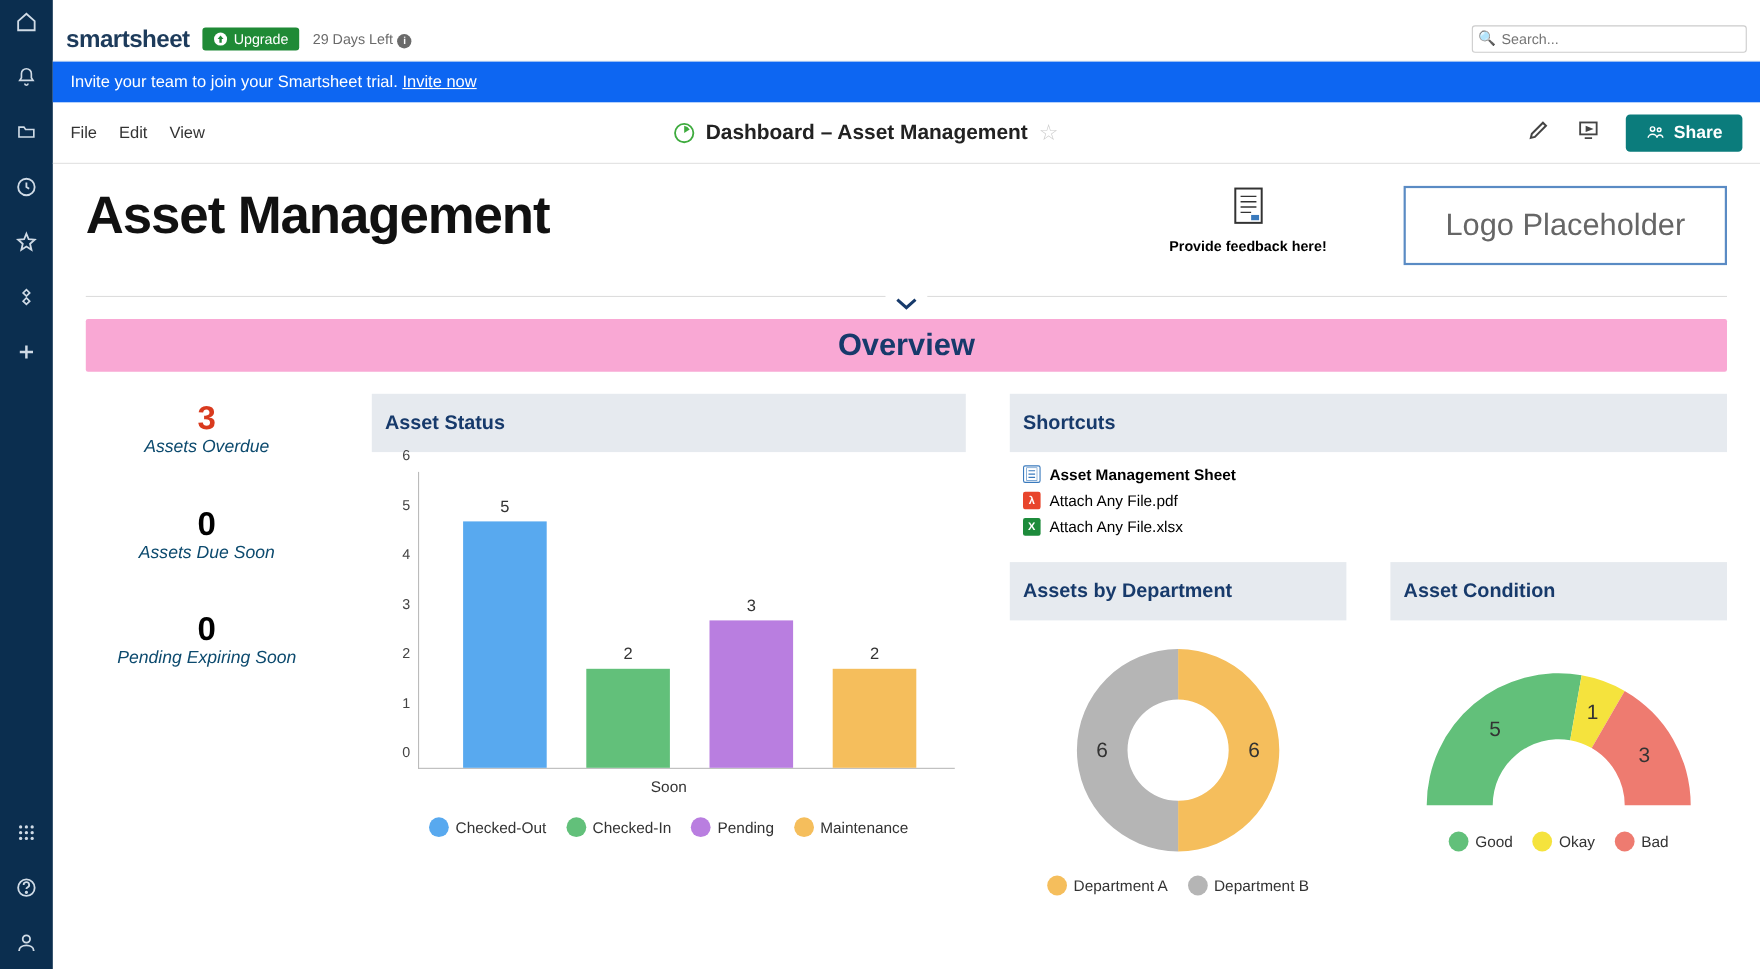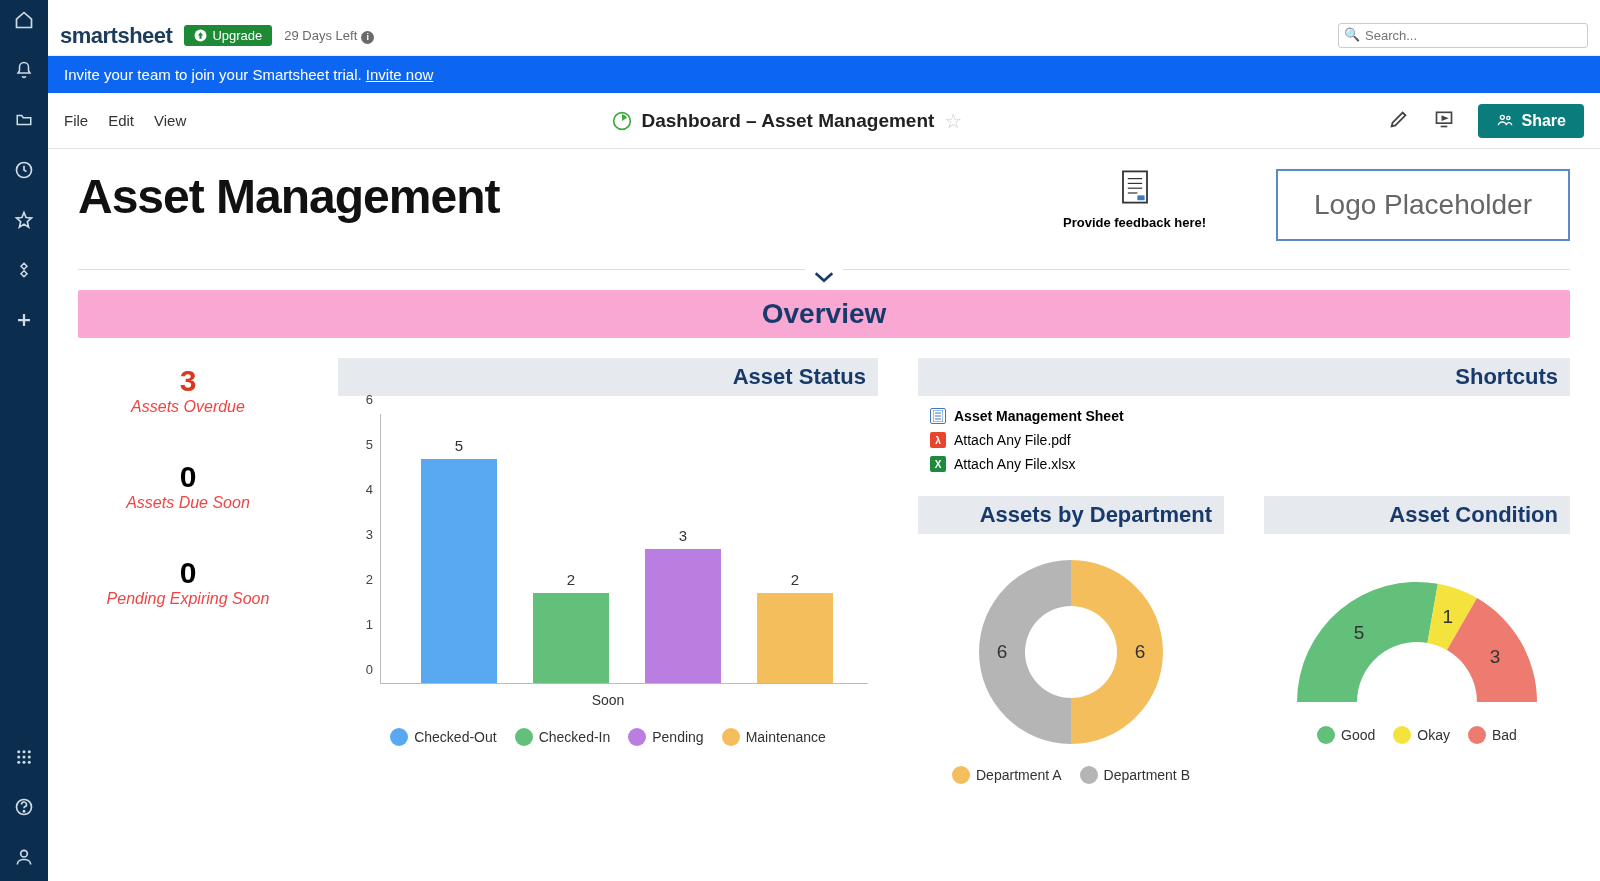--- a/index.html
+++ b/index.html
@@ -36,22 +36,22 @@
 .feedback .doc-svg { width: 30px; height: 36px; margin: 0 auto 6px; }
 .feedback-label { font-size: 13px; font-weight: 700; }
 .logo-ph { border: 2px solid #5a8bc4; color: #666; font-size: 28px; padding: 18px 36px; margin-left: 30px; }
 .divider-wrap { text-align: center; margin: 28px 0 20px; border-top: 1px solid #ddd; position: relative; }
 .divider-wrap .chev { position: absolute; left: 50%; top: -4px; transform: translateX(-50%); color: #173a6b; font-size: 20px; background: #fff; padding: 0 8px; }
 .overview-bar { background: #f9a8d4; text-align: center; font-size: 28px; font-weight: 700; color: #173a6b; padding: 8px 0; border-radius: 2px; margin-bottom: 20px; }
 .grid { display: flex; gap: 40px; align-items: flex-start; }
 .metrics { width: 220px; text-align: center; padding-top: 6px; }
 .metric-num { font-size: 30px; font-weight: 800; }
 .metric-num.red { color: #d93a1e; }
-.metric-label { font-size: 16px; font-style: italic; color: #ef4444; margin-bottom: 44px; }
-.widget-header { background: #e6eaef; color: #173a6b; font-size: 22px; font-weight: 700; padding: 6px 12px; margin-bottom: 8px; text-align: right; }
+.metric-label { font-size: 16px; font-style: italic; color: #0c4a6e; margin-bottom: 44px; }
+.widget-header { background: #e6eaef; color: #173a6b; font-size: 18px; font-weight: 700; padding: 16px 12px; margin-bottom: 8px; }
 .asset-status { width: 540px; }
 .chart-area { position: relative; height: 320px; padding: 10px 10px 0 40px; }
 .y-axis { position: absolute; left: 10px; top: 10px; bottom: 40px; width: 25px; text-align: right; font-size: 13px; color: #444; }
 .y-tick { position: absolute; right: 0; transform: translateY(-50%); }
 .plot { position: absolute; left: 42px; right: 10px; top: 10px; bottom: 40px; border-left: 1px solid #bbb; border-bottom: 1px solid #bbb; }
 .bar { position: absolute; bottom: 0; width: 76px; }
 .bar-label { position: absolute; top: -22px; width: 100%; text-align: center; font-size: 15px; color: #333; }
 .x-label { position: absolute; bottom: 16px; left: 0; right: 0; text-align: center; font-size: 14px; color: #333; }
 .legend { display: flex; flex-wrap: wrap; gap: 12px 18px; justify-content: center; font-size: 14px; color: #333; margin-top: 4px; }
 .legend-item { display: flex; align-items: center; gap: 6px; }

